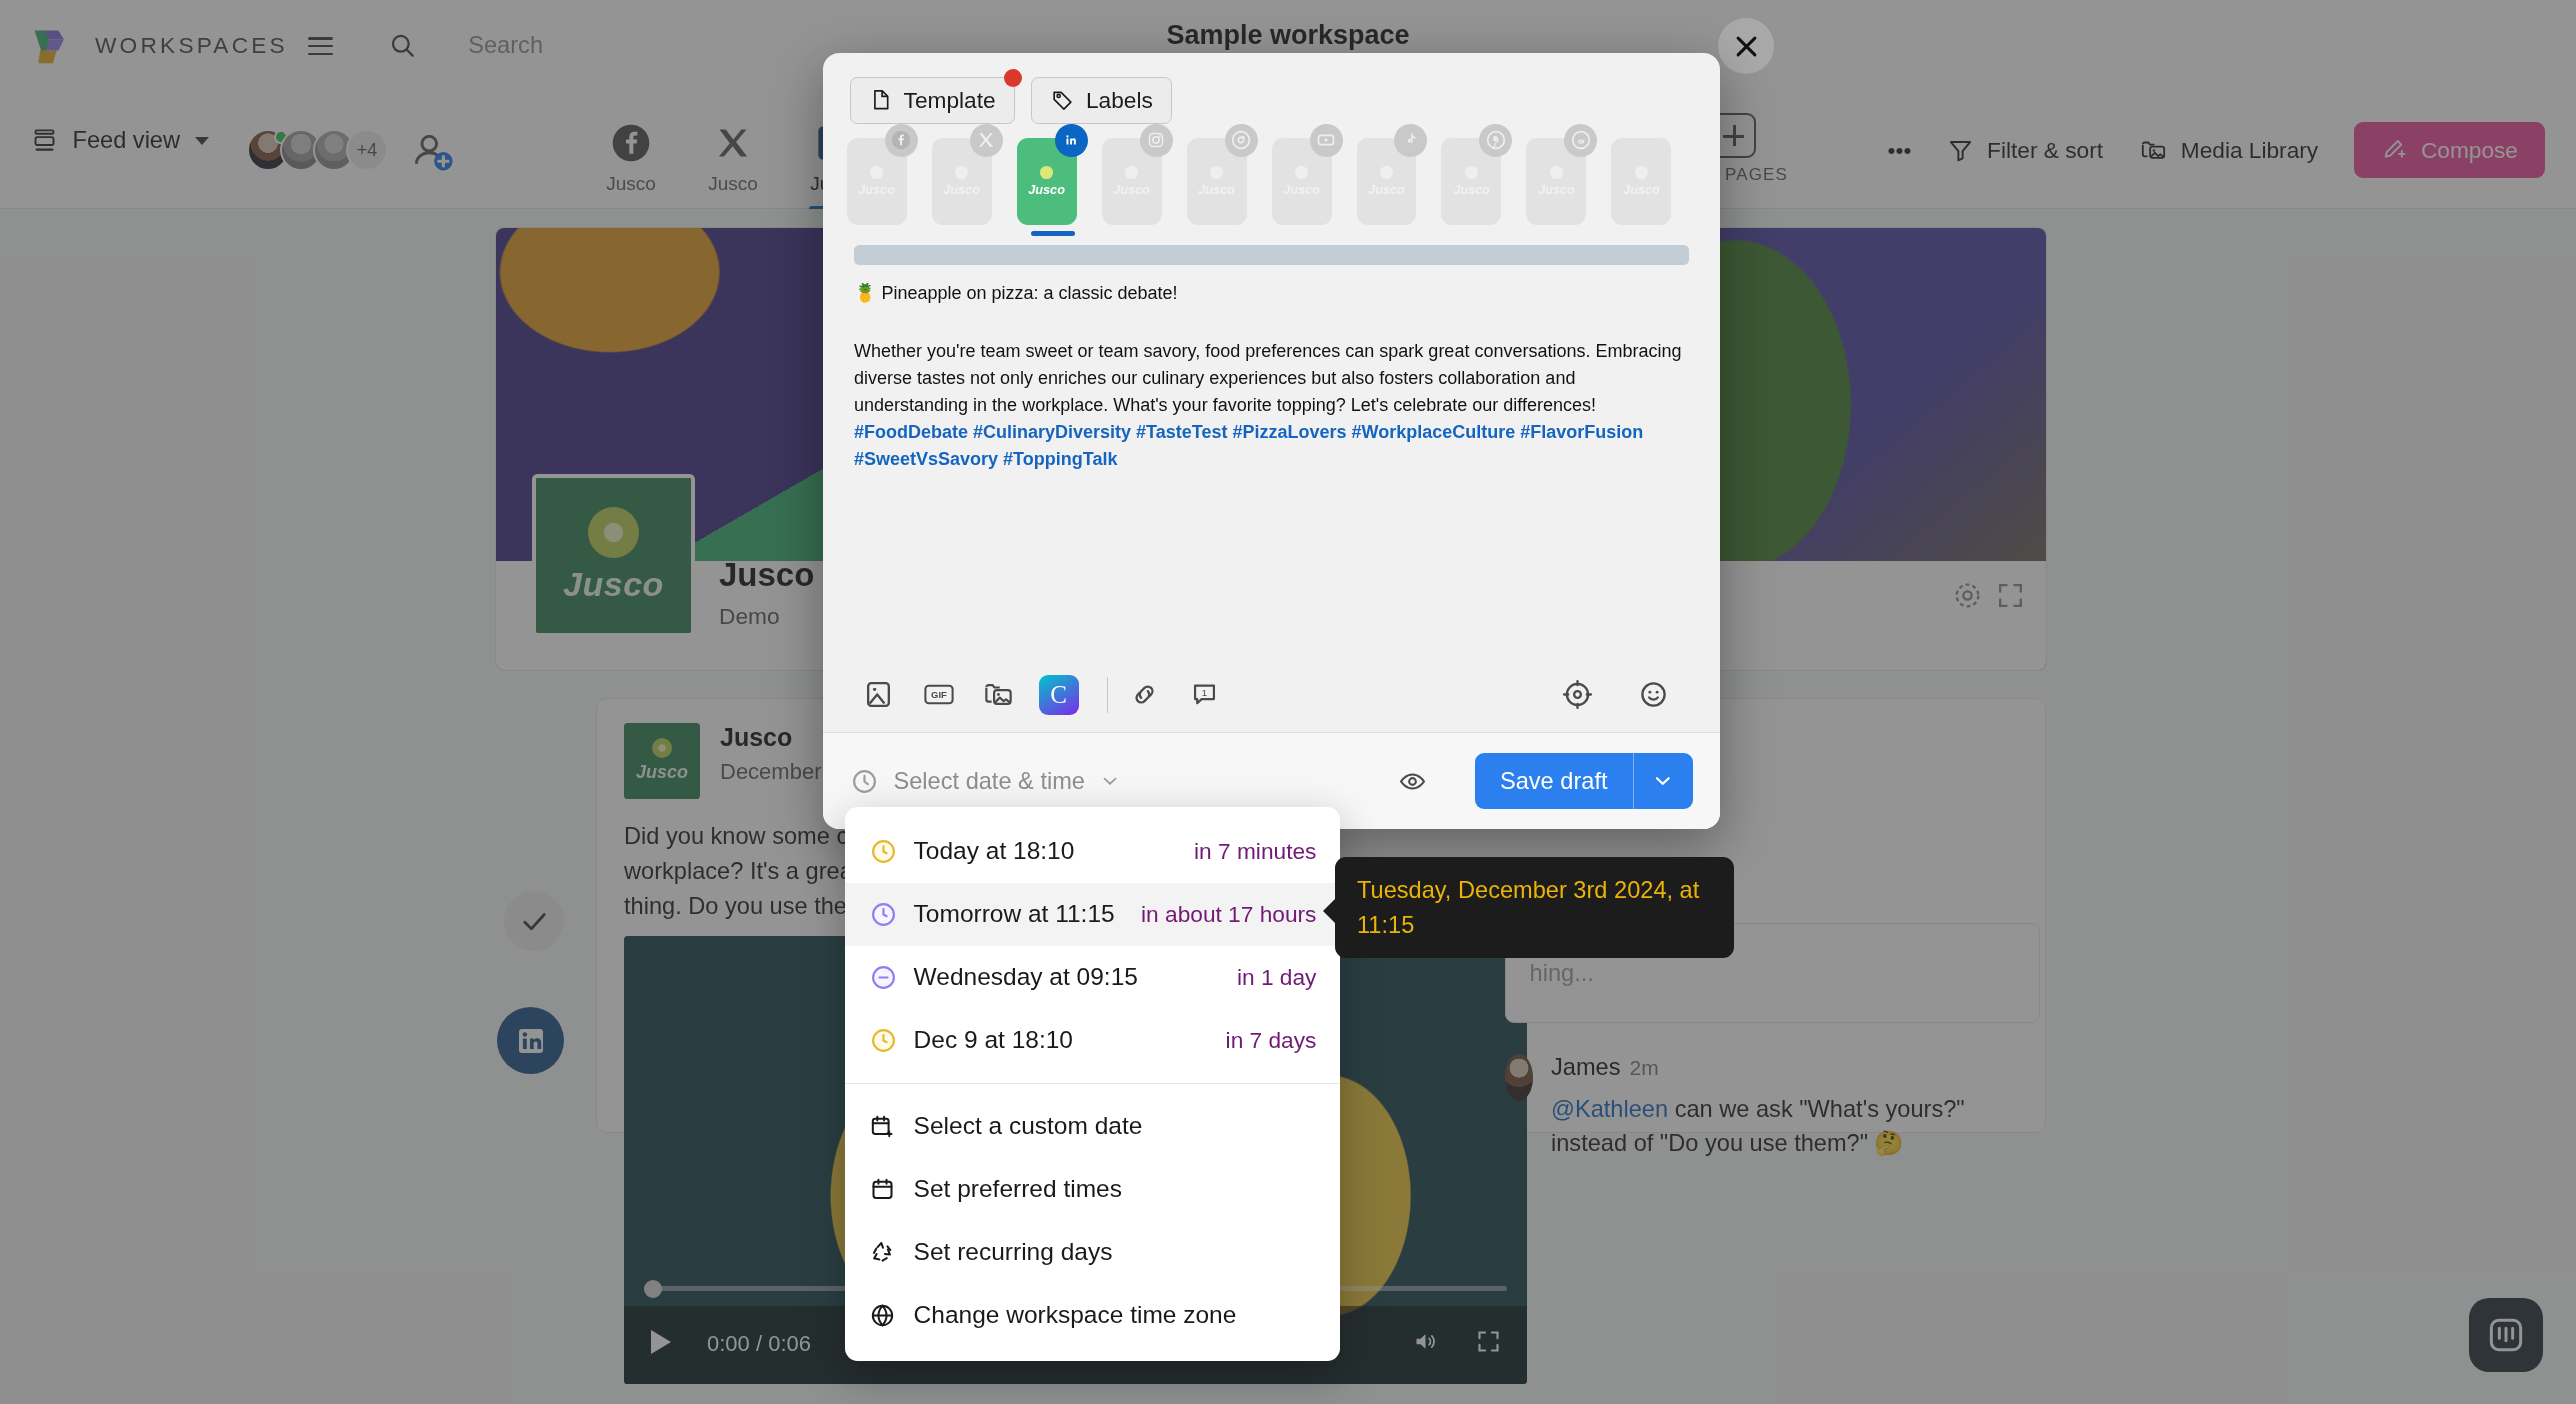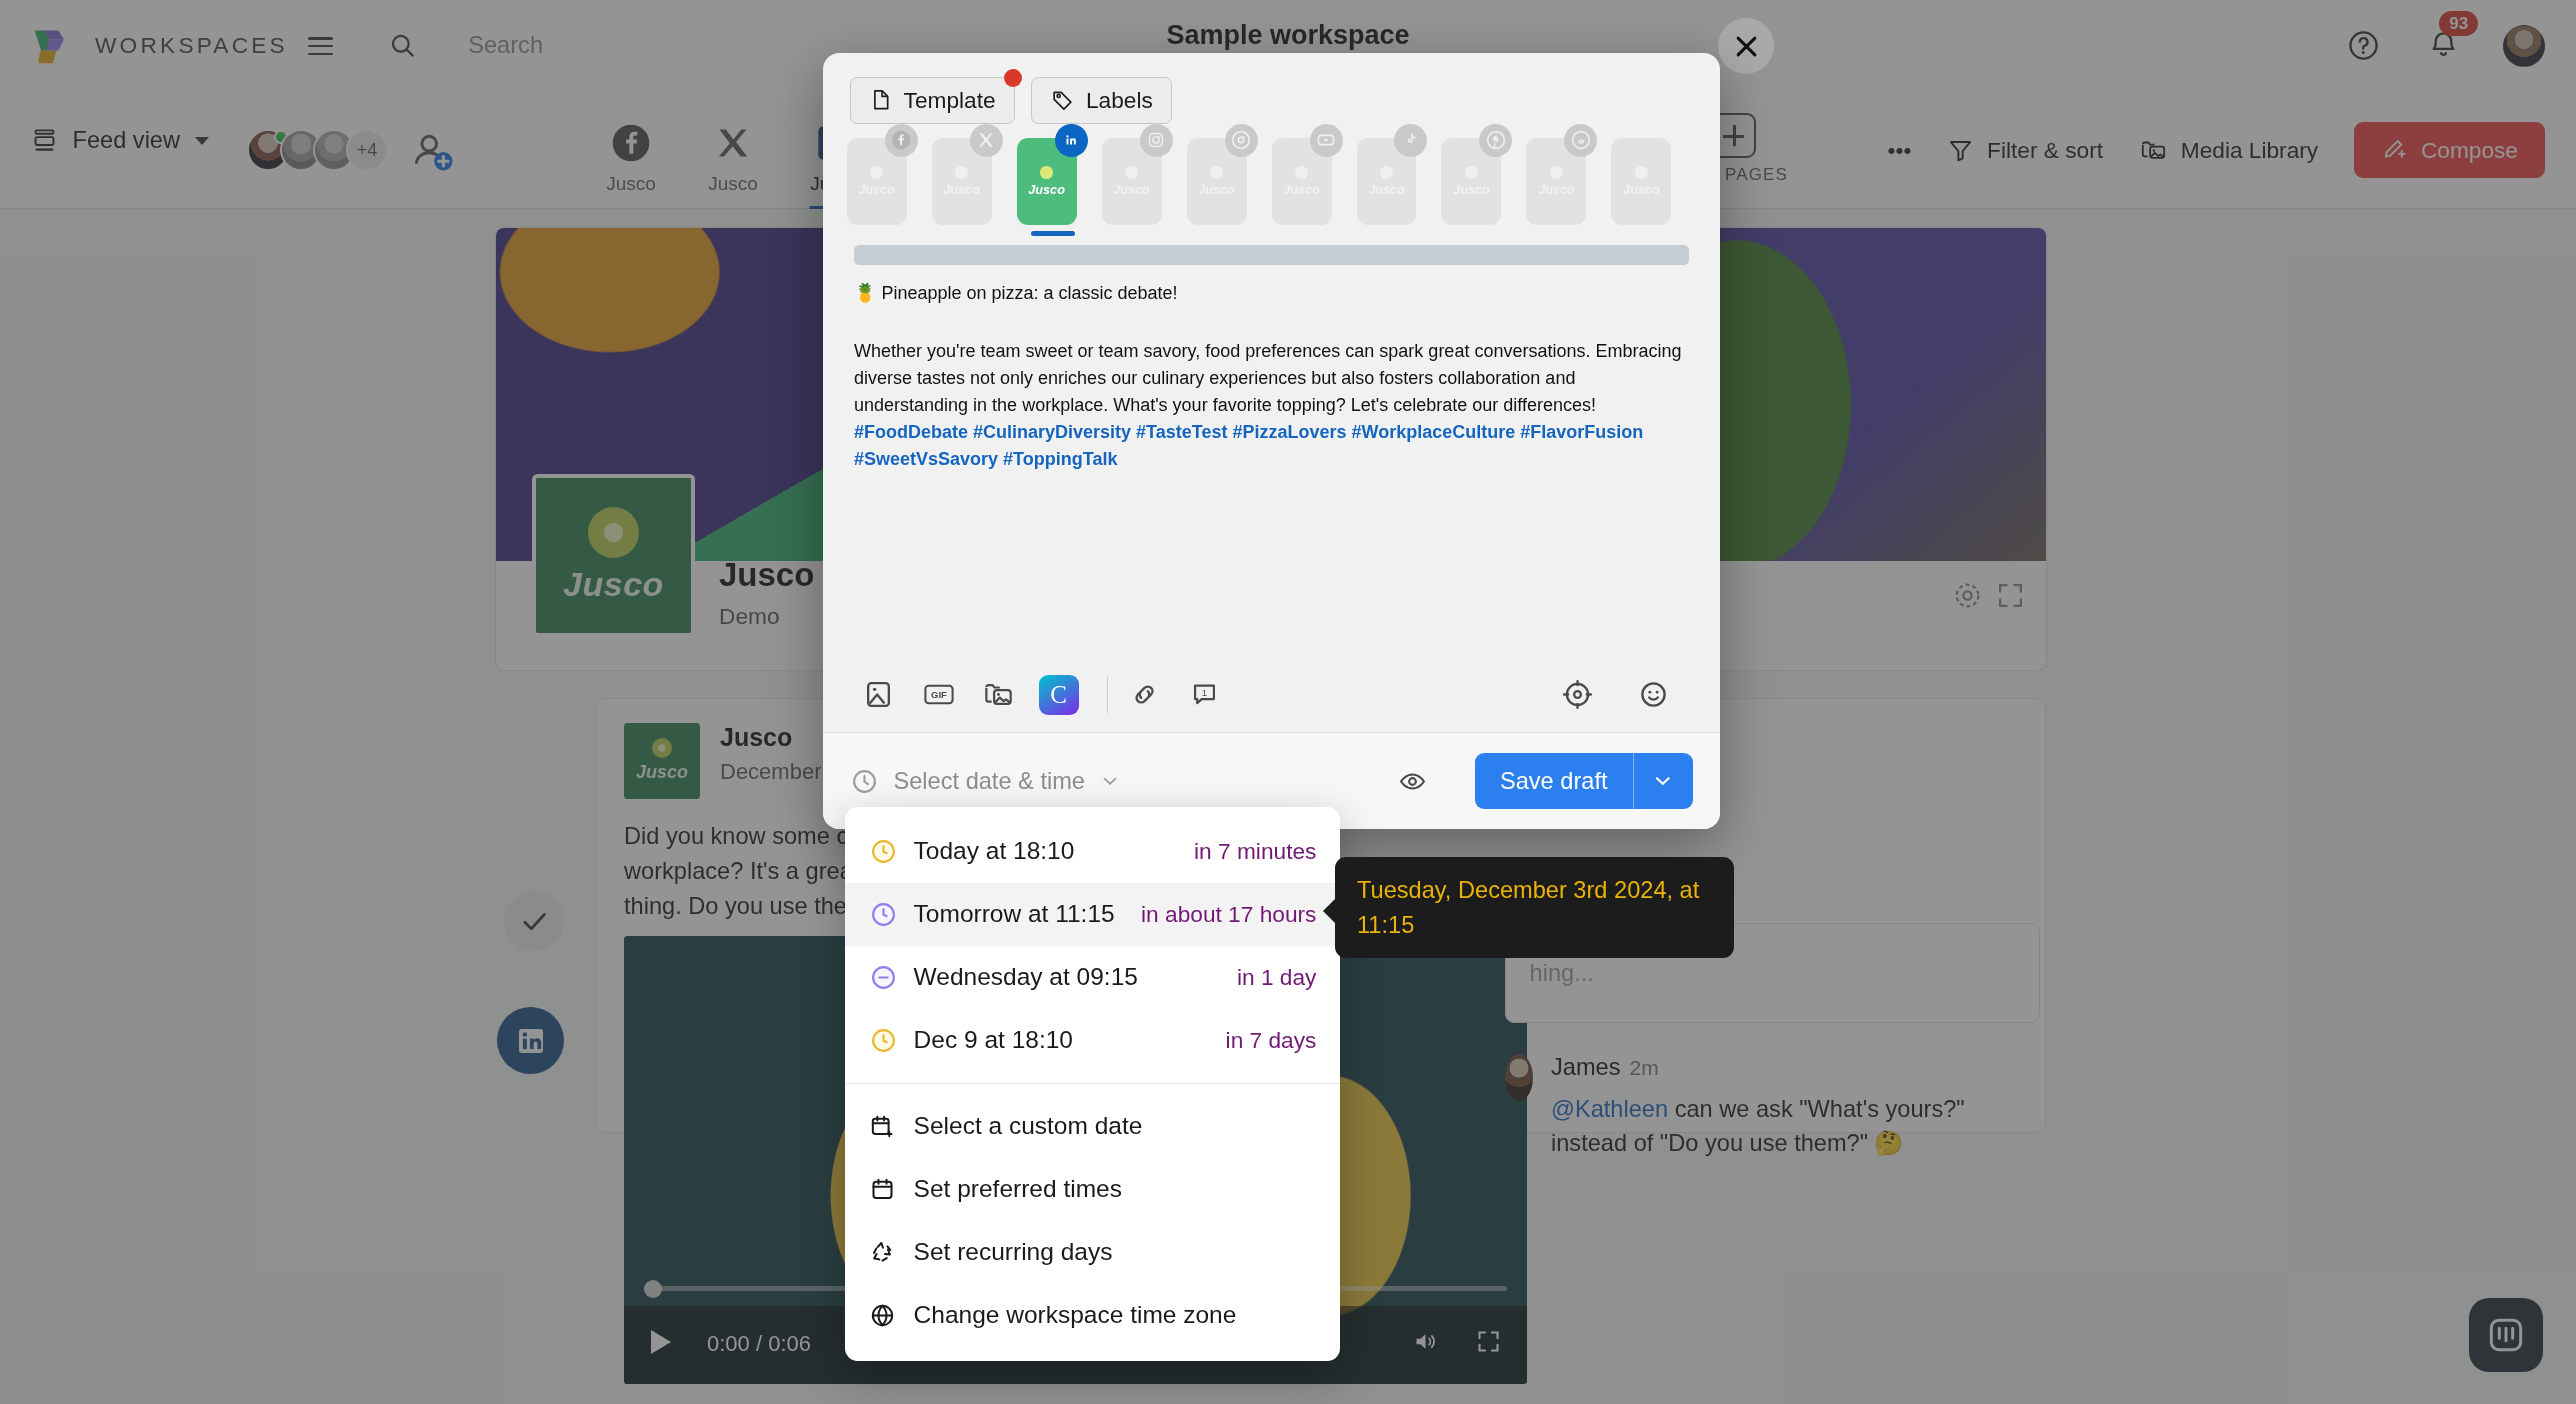--- a/index.html
+++ b/index.html
@@ -92,21 +92,21 @@
   .addpages{ position:absolute; left:1680px; top:22px; text-align:center; }
   .addpages .box{ width:45px;height:45px;border:2.3px solid #4c4c4c;border-radius:9px;margin:0 auto; position:relative;}
   .addpages .box:before,.addpages .box:after{content:'';position:absolute;background:#4c4c4c;}
   .addpages .box:before{left:10px;right:10px;top:20px;height:2.7px;}
   .addpages .box:after{top:10px;bottom:10px;left:20px;width:2.7px;}
   .addpages .lbl{ font-size:17px;color:#5a5a5a;letter-spacing:1.1px;margin-top:7.3px;}
 
   .subbar-right{ position:absolute; right:31px; top:31px; display:flex;align-items:center;gap:36px; }
   .tbtn{ display:flex;align-items:center;gap:12.7px;font-size:22.7px;color:#1c1c1c; }
   .compose-btn{
-    background:#ef4444;color:#fff;border-radius:9px;padding:14.5px 27px;
+    background:#ec4899;color:#fff;border-radius:9px;padding:14.5px 27px;
     font-size:22.7px;display:flex;align-items:flex-end;gap:12.7px;
   }
 
   
   .feed { position:absolute; left:0; top:209px; right:0; bottom:0; background:#f4f5f7; }
   .media-strip{
     position:absolute; left: 495px; top: 18px; width: 1552px; height: 444px;
     display:flex; gap:0; background:#fff; border:0.9px solid #e4e4e4; border-radius:9px; overflow:hidden;
   }
   .mcell{ flex:1; position:relative; overflow:hidden; }
@@ -323,37 +323,20 @@
           <span></span>
         </div>
       <div class="search-wrap">
         <svg width="27" height="27" viewBox="0 0 24 24">
           <circle cx="10.5" cy="10.5" r="7" fill="none" stroke="#3a3a3a" stroke-width="2"></circle>
           <line x1="15.6" y1="15.6" x2="21" y2="21" stroke="#3a3a3a" stroke-width="2" stroke-linecap="round"></line>
         </svg>
         <span class="search-text">Search</span>
       </div>
       <div class="ws-title">Sample workspace</div>
-      <div class="topbar-right">
-        <div class="icon-btn">
-          <svg width="33" height="33" viewBox="0 0 24 24">
-            <circle cx="12" cy="12" r="9.5" fill="none" stroke="#2e2e2e" stroke-width="1.7"></circle>
-            <path d="M9.3 9.2a2.8 2.8 0 1 1 3.4 3c-.7.3-1 .9-1 1.6v.4" fill="none" stroke="#2e2e2e" stroke-width="1.7" stroke-linecap="round"></path>
-            <circle cx="11.8" cy="17.1" r="1.1" fill="#2e2e2e"></circle>
-          </svg>
-        </div>
-        <div class="icon-btn bell-wrap">
-          <svg width="33" height="33" viewBox="0 0 24 24">
-            <path d="M12 3.2a5.6 5.6 0 0 0-5.6 5.6c0 4.3-1.6 5.6-1.6 5.6h14.4s-1.6-1.3-1.6-5.6A5.6 5.6 0 0 0 12 3.2Z" fill="none" stroke="#2e2e2e" stroke-width="1.7" stroke-linejoin="round"></path>
-            <path d="M10.2 17.6a2 2 0 0 0 3.6 0" fill="none" stroke="#2e2e2e" stroke-width="1.7" stroke-linecap="round"></path>
-          </svg>
-          <span class="badge-count">93</span>
-        </div>
-        <div class="avatar-top"></div>
-      </div>
     </div>
 
     <div class="subbar">
       <div class="feedview">
         <svg width="27" height="27" viewBox="0 0 24 24">
           <rect x="4" y="3" width="16" height="3" rx="1.2" fill="none" stroke="#222" stroke-width="1.7"></rect>
           <rect x="4" y="9" width="16" height="7" rx="1.6" fill="none" stroke="#222" stroke-width="1.7"></rect>
           <rect x="4" y="19" width="16" height="2" rx="1" fill="#222"></rect>
         </svg>
         <span>Feed view</span>

